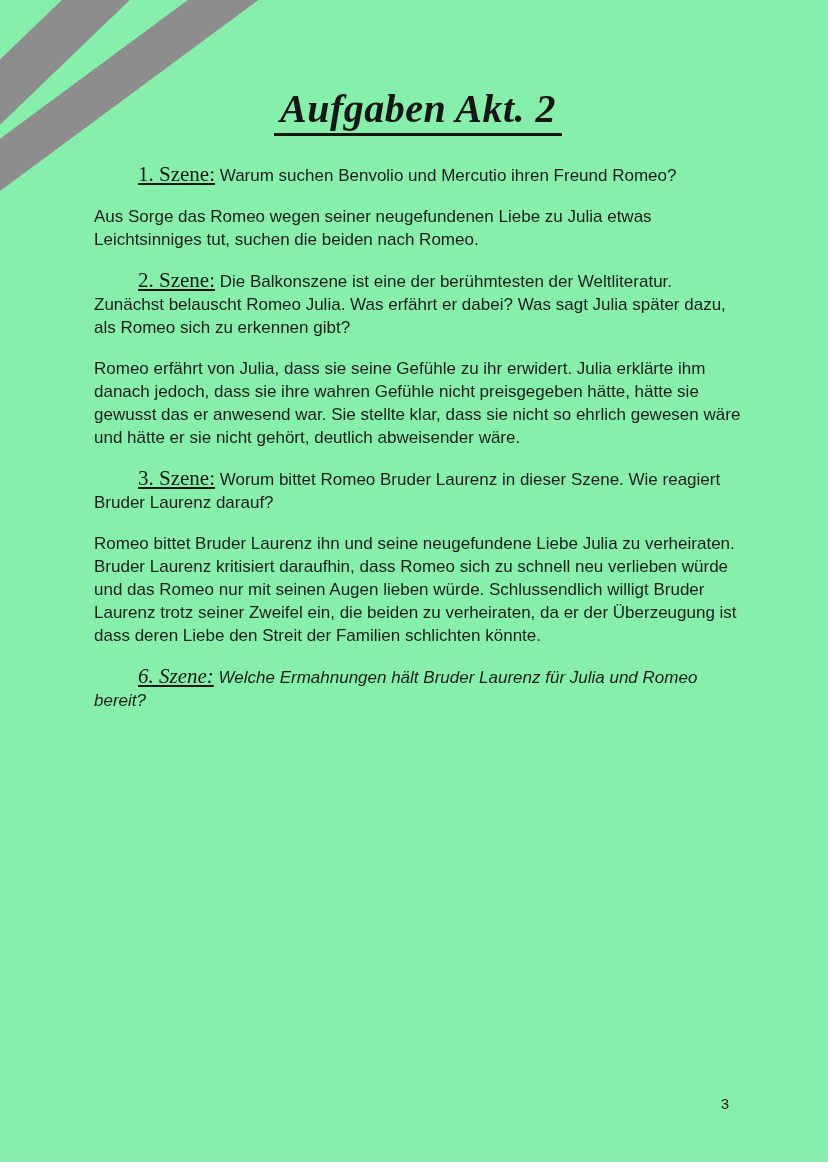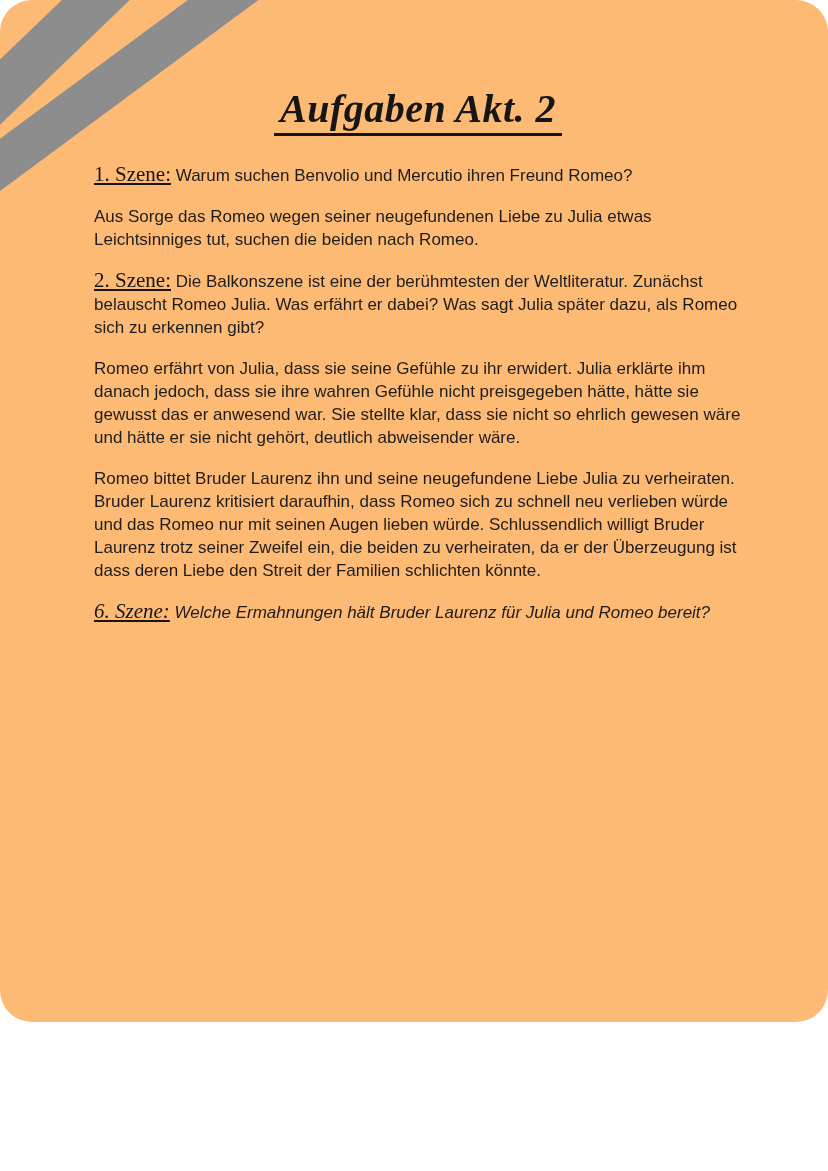--- a/index.html
+++ b/index.html
@@ -3,26 +3,25 @@
 <meta charset="utf-8">
 <style>
   html, body {
     margin: 0;
     padding: 0;
     background: #ffffff;
   }
   .page {
     position: relative;
     width: 828px;
-    height: 1022px;
-    background: #fdba74;
+    height: 1162px;
+    background: #86efac;
     overflow: hidden;
     font-family: "Liberation Sans", sans-serif;
     color: #1d1d1d;
-    border-radius: 32px;
   }
   .stripes {
     position: absolute;
     top: 0;
     left: 0;
     pointer-events: none;
   }
   .content {
     position: relative;
     padding: 88px 86px 0 94px;
@@ -48,20 +47,21 @@
     font-size: 17px;
     line-height: 23px;
     max-width: 652px;
   }
   .scene-label {
     font-family: "Liberation Serif", "DejaVu Serif", serif;
     font-size: 21px;
     color: #161616;
     text-decoration: underline;
     text-underline-offset: 2px;
+    margin-left: 44px;
   }
   .question-text {
     font-size: 17px;
   }
   .gap-before {
     margin-top: 38px;
     font-style: italic;
   }
   .answer {
     margin: 0 0 28px 0;
@@ -89,20 +89,21 @@
     <div class="title-wrap">
       <span class="doc-title">Aufgaben Akt. 2</span>
     </div>
 
     <p class="block"><span class="scene-label">1. Szene:</span> <span class="question-text">Warum suchen Benvolio und Mercutio ihren Freund Romeo?</span></p>
     <p class="block answer">Aus Sorge das Romeo wegen seiner neugefundenen Liebe zu Julia etwas Leichtsinniges tut, suchen die beiden nach Romeo.</p>
 
     <p class="block"><span class="scene-label">2. Szene:</span> <span class="question-text">Die Balkonszene ist eine der berühmtesten der Weltliteratur. Zunächst belauscht Romeo Julia. Was erfährt er dabei? Was sagt Julia später dazu, als Romeo sich zu erkennen gibt?</span></p>
     <p class="block answer">Romeo erfährt von Julia, dass sie seine Gefühle zu ihr erwidert. Julia erklärte ihm danach jedoch, dass sie ihre wahren Gefühle nicht preisgegeben hätte, hätte sie gewusst das er anwesend war. Sie stellte klar, dass sie nicht so ehrlich gewesen wäre und hätte er sie nicht gehört, deutlich abweisender wäre.</p>
 
+    <p class="block"><span class="scene-label">3. Szene:</span> <span class="question-text">Worum bittet Romeo Bruder Laurenz in dieser Szene. Wie reagiert Bruder Laurenz darauf?</span></p>
     <p class="block answer">Romeo bittet Bruder Laurenz ihn und seine neugefundene Liebe Julia zu verheiraten. Bruder Laurenz kritisiert daraufhin, dass Romeo sich zu schnell neu verlieben würde und das Romeo nur mit seinen Augen lieben würde. Schlussendlich willigt Bruder Laurenz trotz seiner Zweifel ein, die beiden zu verheiraten, da er der Überzeugung ist dass deren Liebe den Streit der Familien schlichten könnte.</p>
 
 
     <p class="block gap-before"><span class="scene-label">6. Szene:</span> <span class="question-text">Welche Ermahnungen hält Bruder Laurenz für Julia und Romeo bereit?</span></p>
 
   </div>
 
   <div class="page-number">3</div>
 </div>
 

